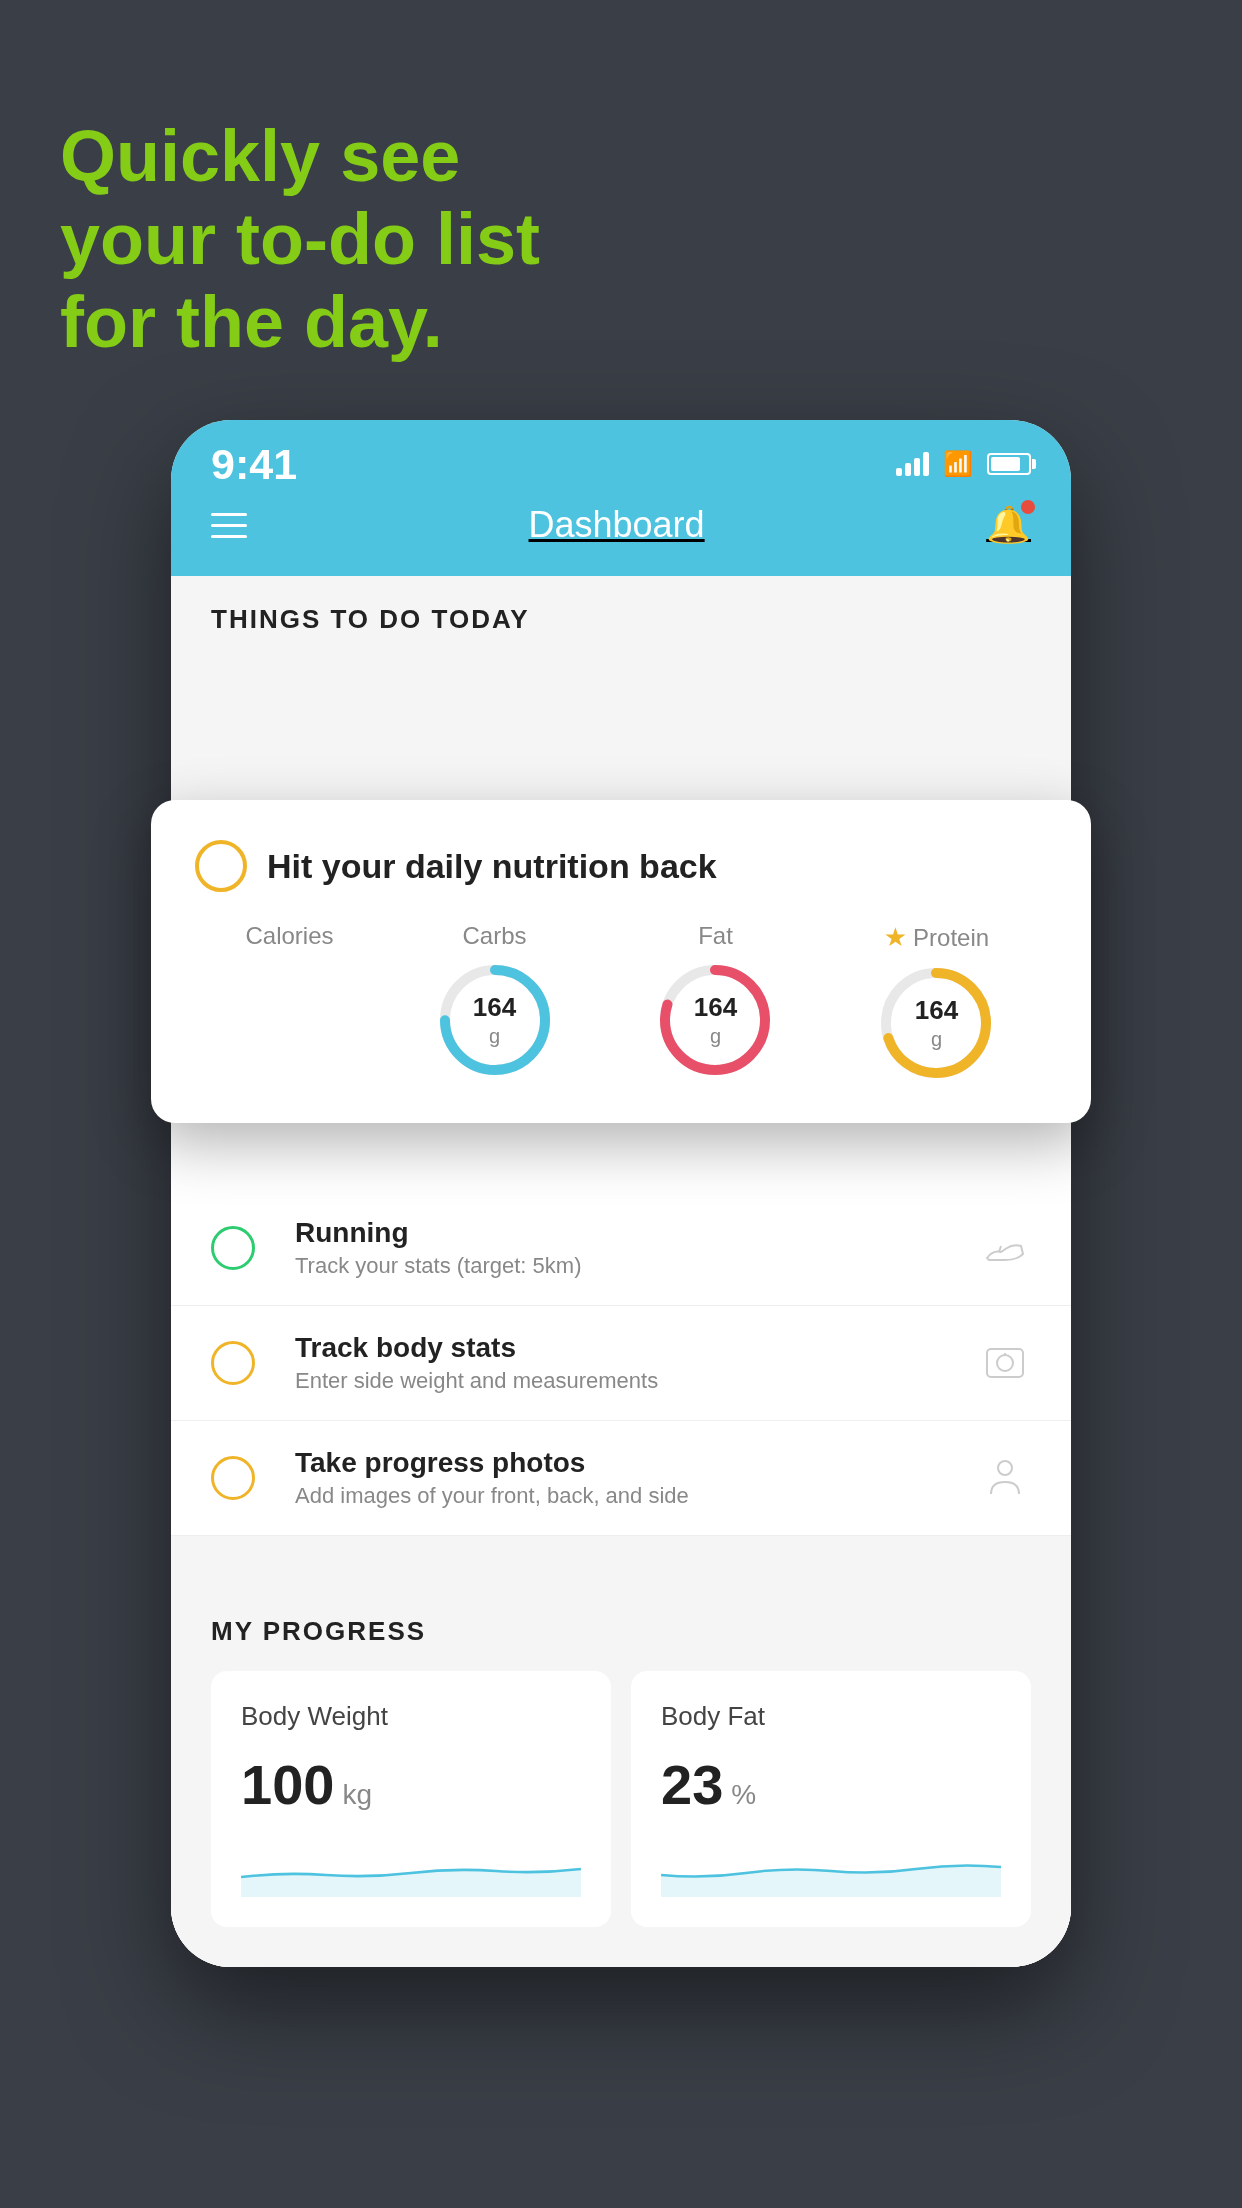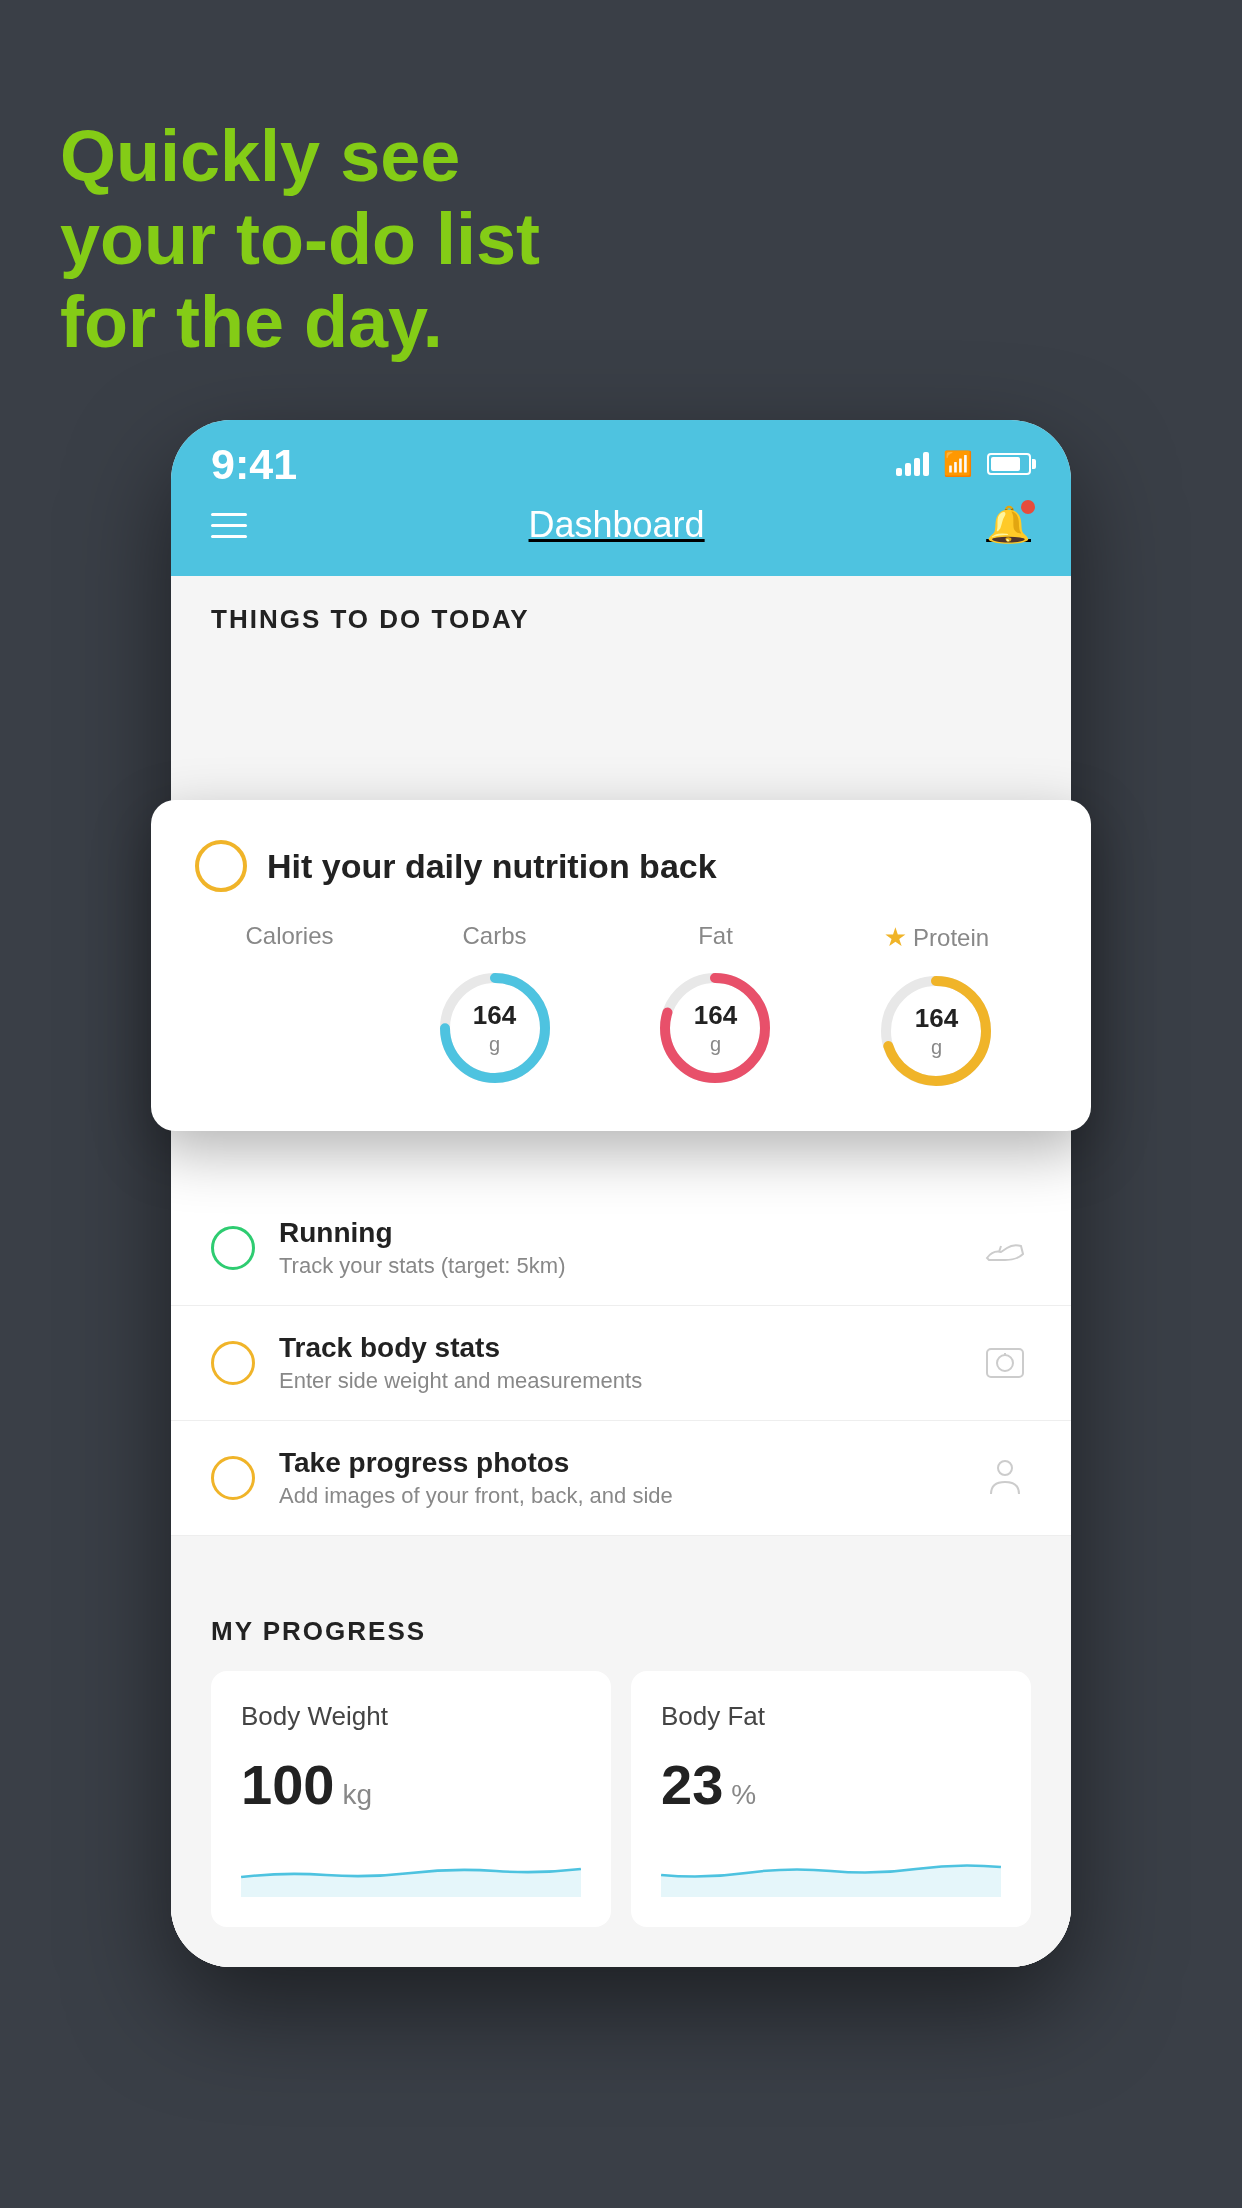--- a/index.html
+++ b/index.html
@@ -198,21 +198,21 @@
     .nutrition-row {
       display: flex;
       justify-content: space-around;
       align-items: flex-start;
     }
 
     .nutrition-item {
       display: flex;
       flex-direction: column;
       align-items: center;
-      gap: 18px;
+      gap: 10px;
     }
 
     .nutrition-label {
       font-size: 24px;
       color: #888;
     }
 
     .ring-container {
       position: relative;
       width: 120px;
@@ -251,21 +251,21 @@
     .todo-list {
       background: white;
       margin-top: 290px;
     }
 
     .todo-item {
       display: flex;
       align-items: center;
       padding: 26px 40px;
       border-bottom: 1px solid #eee;
-      gap: 24px;
+      gap: 40px;
       position: relative;
       justify-content: flex-end;
     }
 
     .todo-circle {
       width: 44px;
       height: 44px;
       border-radius: 50%;
       border: 3px solid;
       flex-shrink: 0;

